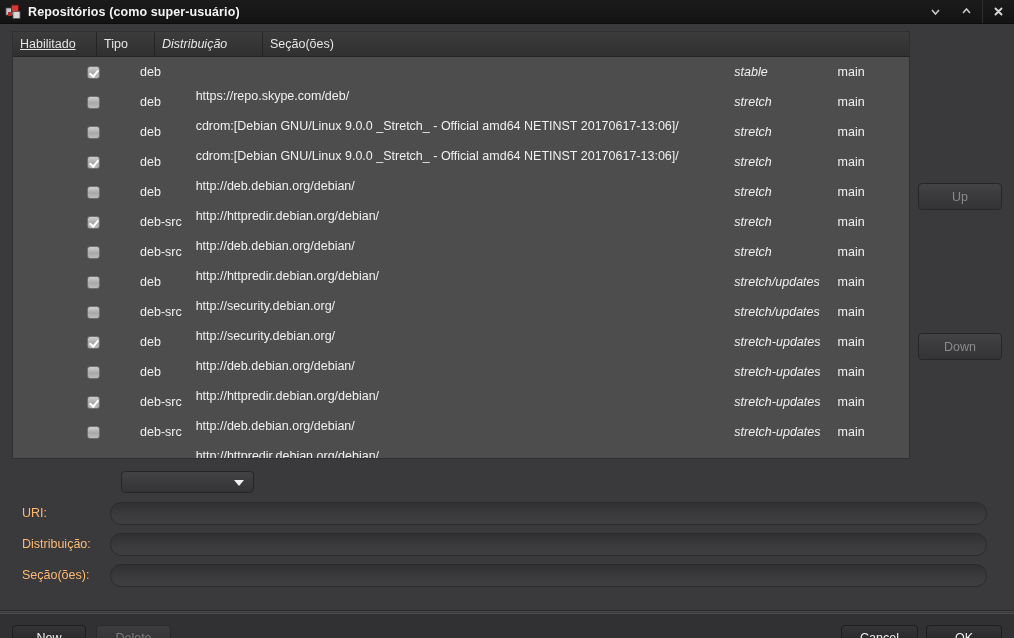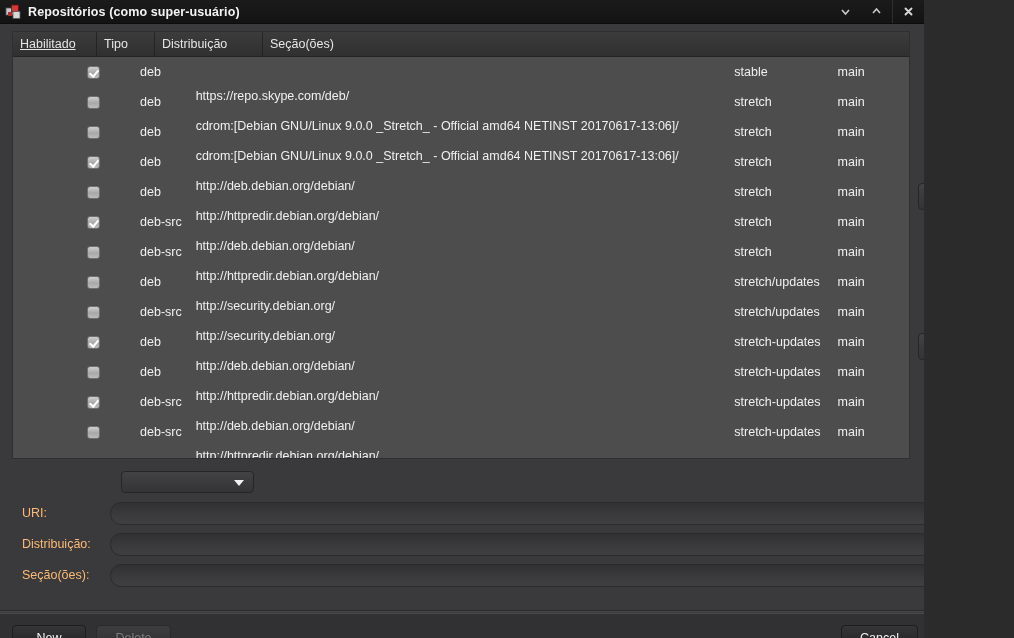--- a/index.html
+++ b/index.html
@@ -5,21 +5,21 @@
   html, body {
     margin: 0;
     padding: 0;
     background: #2b2b2b;
   }
   body {
     font-family: "Liberation Sans", sans-serif;
   }
   #window {
     position: relative;
-    width: 924px;
+    width: 1014px;
     height: 638px;
     background: #3a3a3c;
     overflow: hidden;
     box-sizing: border-box;
     display: flex;
     flex-direction: column;
   }
 
   
   #titlebar {
@@ -94,21 +94,21 @@
     align-items: center;
     padding-left: 7px;
     border-right: 1px solid #242424;
     box-sizing: border-box;
     white-space: nowrap;
     overflow: hidden;
   }
   .col-en  { width: 84px; text-decoration: underline; }
   .col-type{ width: 58px; }
   .col-uri { width: 565px; }
-  .col-dist{ width: 108px; }
+  .col-dist{ width: 108px; font-style: italic; }
   .col-sec { width: 82px; border-right: none; }
 
   #table-body { }
   .trow {
     display: flex;
     height: 30px;
     align-items: center;
     box-sizing: border-box;
     padding-left: 40px;
   }

